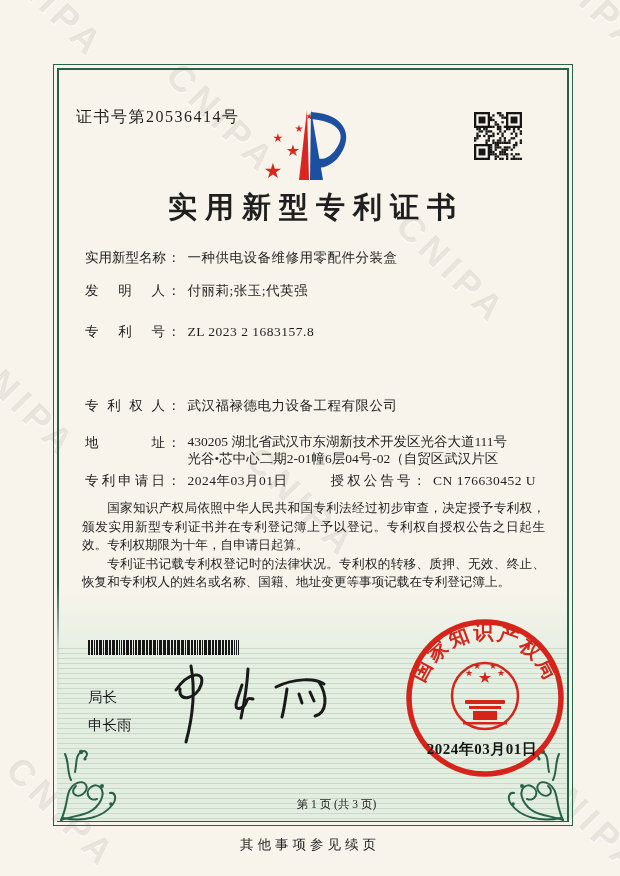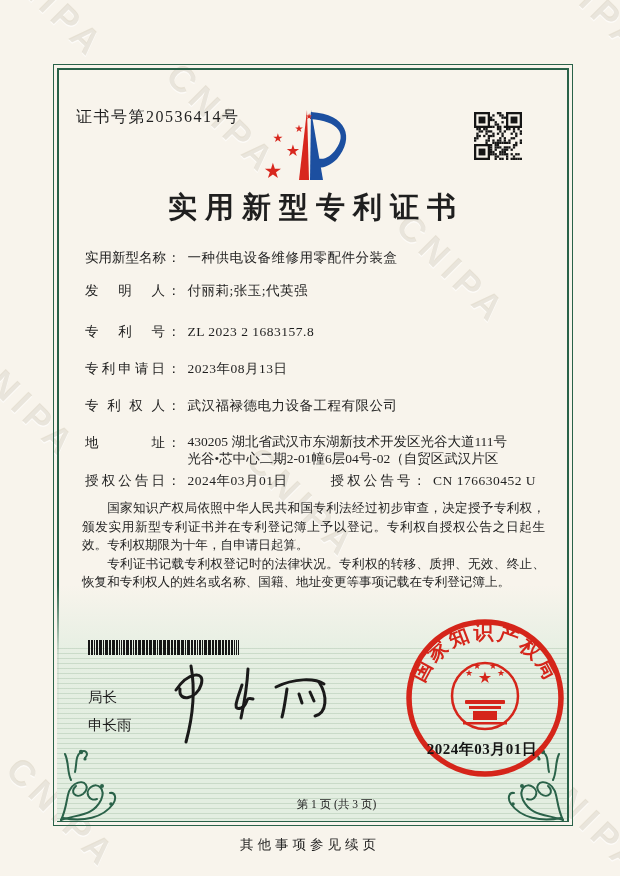--- a/index.html
+++ b/index.html
@@ -253,31 +253,28 @@
 
   <div class="row" style="top:249px">
     <span class="flabel">实用新型名称</span><span class="colon">：</span><span class="fvalue">一种供电设备维修用零配件分装盒</span>
   </div>
   <div class="row" style="top:282px">
     <span class="flabel">发明人</span><span class="colon">：</span><span class="fvalue">付丽莉;张玉;代英强</span>
   </div>
   <div class="row" style="top:323px">
     <span class="flabel">专利号</span><span class="colon">：</span><span class="fvalue">ZL 2023 2 1683157.8</span>
   </div>
-  <div class="row" style="top:360px">
-    <span class="flabel">专利申请日</span><span class="colon">：</span><span class="fvalue">2023年08月13日</span>
-  </div>
   <div class="row" style="top:397px">
     <span class="flabel">专利权人</span><span class="colon">：</span><span class="fvalue">武汉福禄德电力设备工程有限公司</span>
   </div>
   <div class="row" style="top:434px">
     <span class="flabel">地址</span><span class="colon">：</span><span class="addrval"><span>430205 湖北省武汉市东湖新技术开发区光谷大道111号</span><br><span>光谷•芯中心二期2-01幢6层04号-02（自贸区武汉片区</span></span>
   </div>
   <div class="row" style="top:472px">
-    <span class="flabel">授权公告日</span><span class="colon">：</span><span class="fvalue grant-date-val">2024年03月01日</span><span class="glabel2">授权公告号</span><span class="colon">：</span><span class="fvalue">CN 176630452 U</span>
+    <span class="flabel">专利申请日</span><span class="colon">：</span><span class="fvalue grant-date-val">2024年03月01日</span><span class="glabel2">授权公告号</span><span class="colon">：</span><span class="fvalue">CN 176630452 U</span>
   </div>
 
   <div class="paras">
     <p>国家知识产权局依照中华人民共和国专利法经过初步审查，决定授予专利权，颁发实用新型专利证书并在专利登记簿上予以登记。专利权自授权公告之日起生效。专利权期限为十年，自申请日起算。</p>
     <p>专利证书记载专利权登记时的法律状况。专利权的转移、质押、无效、终止、恢复和专利权人的姓名或名称、国籍、地址变更等事项记载在专利登记簿上。</p>
   </div>
 
   <div class="barcode">
       <span class="bar" style="width:2px;margin-right:1px"></span>
       <span class="bar" style="width:2px;margin-right:1px"></span>

